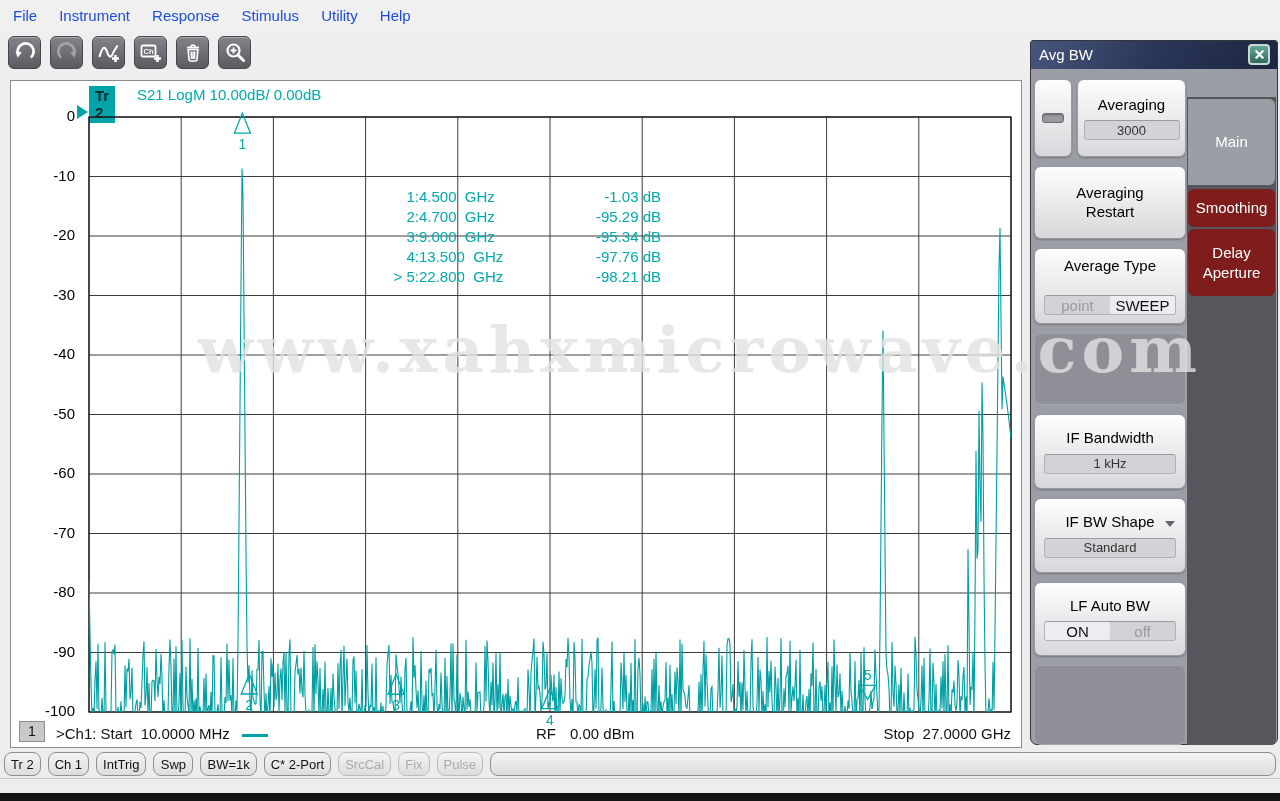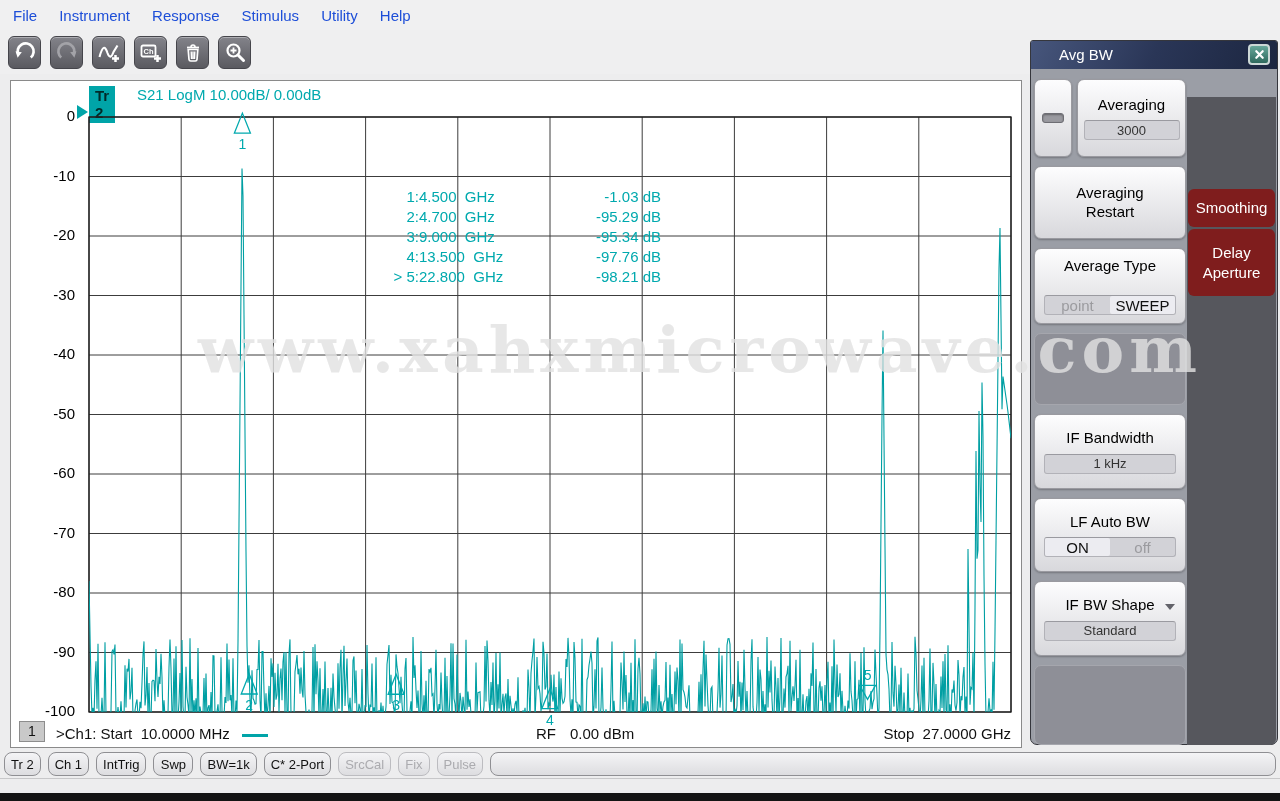--- a/index.html
+++ b/index.html
@@ -44,21 +44,21 @@
   .st-rf { position:absolute; left:525px; top:0; white-space:nowrap; }
   .st-rf .gap { display:inline-block; width:14px; }
   .st-stop { position:absolute; right:12px; top:0; white-space:nowrap; }
   .ch-badge { position:absolute; left:8px; top:640px; width:26px; height:21px; background:#c9c9c9;
     border:1px solid #8d8d8d; text-align:center; font-size:14px; line-height:19px; z-index:4; }
   
   .panel { position:absolute; left:1030px; top:40px; width:248px; height:705px;
     background:var(--panel-bg); border:1px solid #35363c; border-radius:3px 3px 7px 7px; }
   .panel-title { position:absolute; left:0; top:0; width:100%; height:28px;
     background:linear-gradient(115deg,#47567c 0%,#2a3657 50%,#1c2640 100%);
-    color:#fff; font-size:15px; line-height:28px; padding-left:28px; border-radius:2px 2px 0 0; }
+    color:#fff; font-size:15px; line-height:28px; padding-left:8px; border-radius:2px 2px 0 0; }
   .panel-close { position:absolute; right:7px; top:3px; width:22px; height:21px; border-radius:4px;
     background:linear-gradient(#67a79a,#2e695d); border:2px solid #ccd8d6;
     display:flex; align-items:center; justify-content:center; }
   .panel-body { position:absolute; left:0; top:28px; width:100%; height:677px; }
   .ctl-col { position:absolute; left:2px; top:10px; width:154px; display:flex; flex-direction:column; gap:9px; }
   .pbtn { margin:0 1px; border-radius:7px; background:linear-gradient(#fdfdfe,#d8d8dc);
     border:1px solid #9a9aa0; box-shadow:0 1px 2px rgba(0,0,0,.25);
     display:flex; flex-direction:column; align-items:center; justify-content:center; gap:6px;
     font-size:15px; color:#000; position:relative; }
   .pbtn.blank { background:#8e8f97; border:1px solid #a5a6ad; box-shadow:none; }
@@ -229,20 +229,21 @@
 
 <div class="panel">
   <div class="panel-title">Avg BW</div>
   <div class="panel-close">
     <svg viewBox="0 0 12 12" width="11" height="11">
         <path d="M2.5 2.5 L9.5 9.5 M9.5 2.5 L2.5 9.5" stroke="#fff" stroke-width="2.4" stroke-linecap="round"></path>
       </svg>
   </div>
   <div class="panel-body">
     <div class="tab-col" id="tab-col">
+        <div class="tab active" style="top: 2px; height: 86px;">Main</div>
         <div class="tab" style="top: 92px; height: 38px;">Smoothing</div>
         <div class="tab" style="top: 132px; height: 67px;">Delay Aperture</div>
       </div>
     <div class="ctl-col" id="ctl-col">
         <div class="pair-row" style="height: 78px;">
           <div class="pbtn toggle-btn">
             <div class="pill"></div>
           </div>
           <div class="pbtn" style="flex: 1 1 0%;">
             <div class="lbl">Averaging</div>
@@ -263,35 +264,35 @@
             <div class="opt on">SWEEP</div>
           </div>
         </div>
         <div class="pbtn blank" style="height: 72px;"></div>
         <div class="pbtn" style="height: 75px;">
           <div class="lblrow">
             <div class="lbl">IF Bandwidth</div>
           </div>
           <div class="inset">1 kHz</div>
         </div>
+        <div class="pbtn" style="height: 75px;">
+          <div class="lblrow">
+            <div class="lbl">IF BW Shape</div>
+            <span class="caret"></span>
+          </div>
+          <div class="inset">Standard</div>
+        </div>
         <div class="pbtn" style="height: 74px;">
           <div class="lblrow">
             <div class="lbl">LF Auto BW</div>
           </div>
           <div class="seg">
             <div class="opt on">ON</div>
             <div class="opt">off</div>
           </div>
-        </div>
-        <div class="pbtn" style="height: 75px;">
-          <div class="lblrow">
-            <div class="lbl">IF BW Shape</div>
-            <span class="caret"></span>
-          </div>
-          <div class="inset">Standard</div>
         </div>
         <div class="pbtn blank" style="height: 80px;"></div>
       </div>
   </div>
 </div>
 
 <div class="bottom-bar" id="bottom-bar">
     <div class="bbtn" style="min-width: 34px;">Tr 2</div>
     <div class="bbtn" style="min-width: 40px;">Ch 1</div>
     <div class="bbtn" style="min-width: 46px;">IntTrig</div>

